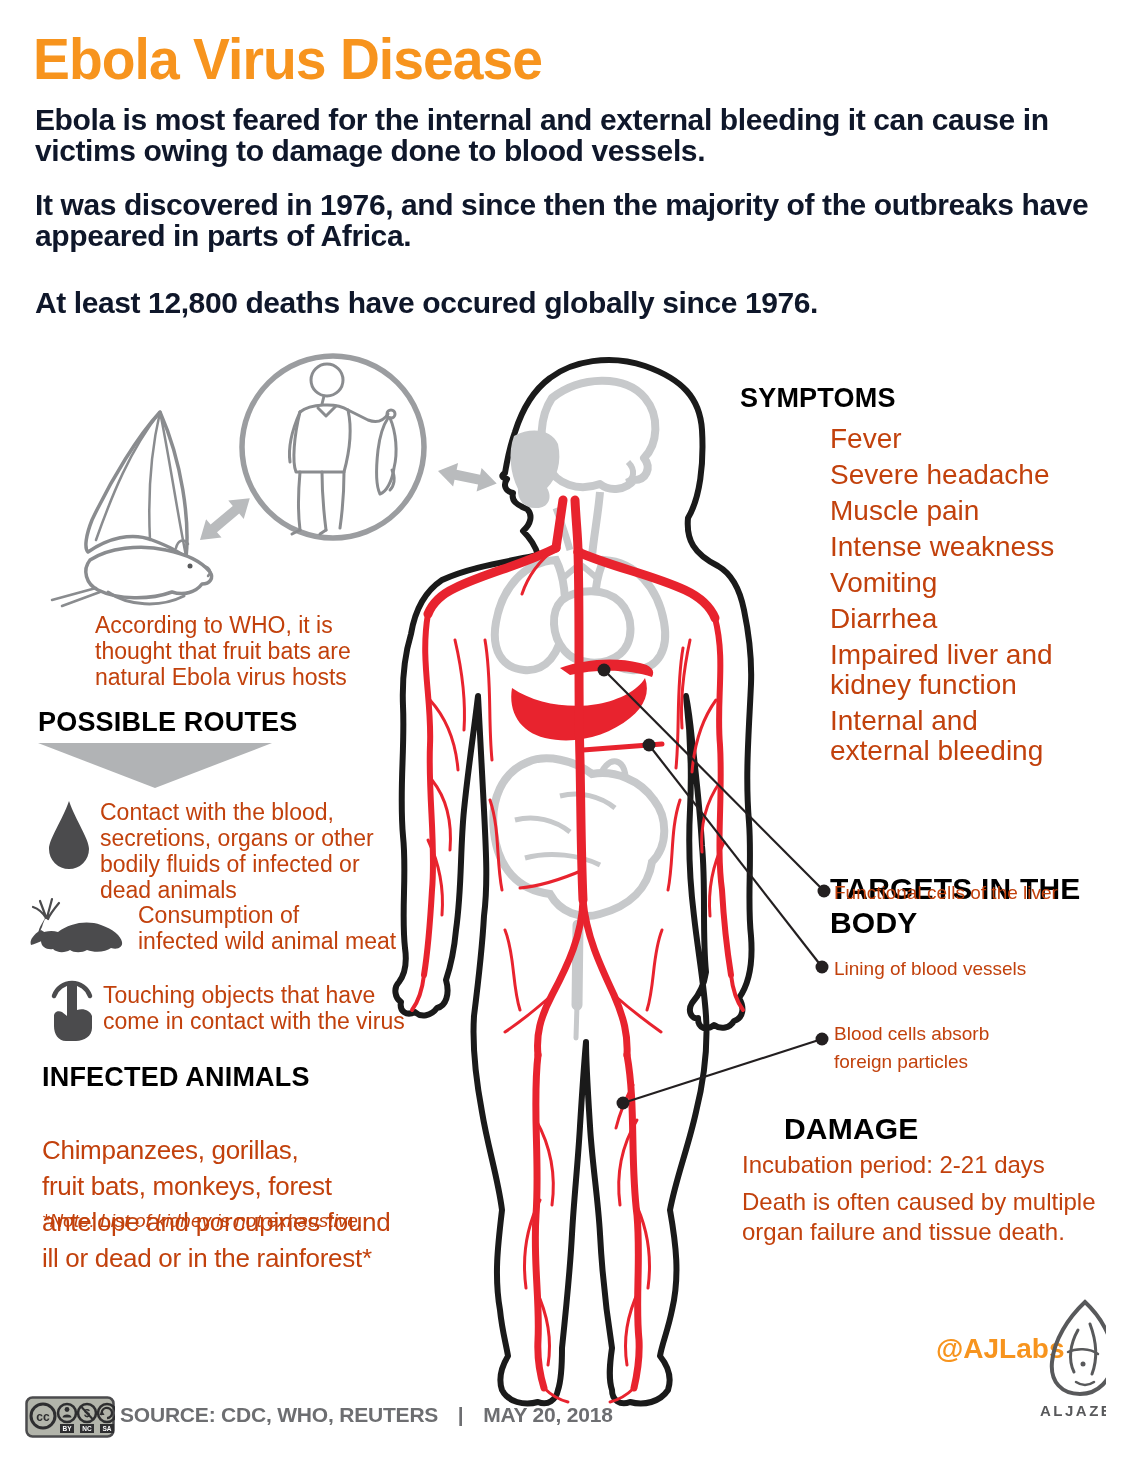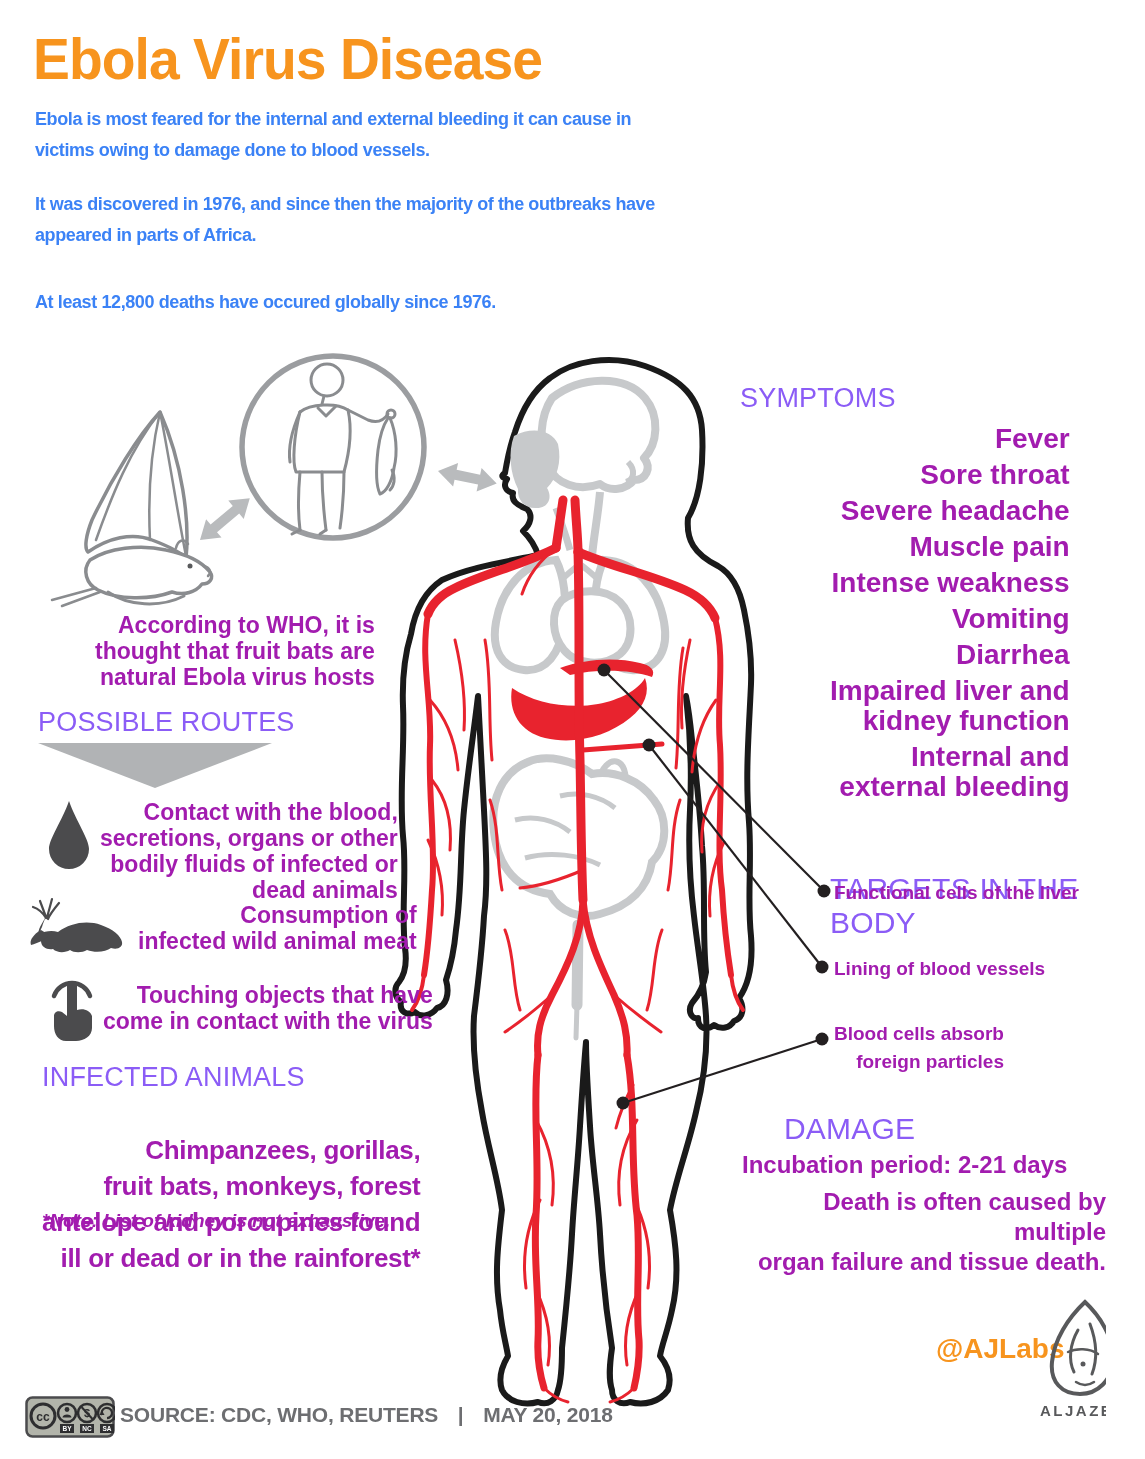--- a/index.html
+++ b/index.html
@@ -6,26 +6,26 @@
   .canvas{
     position:relative;width:1106px;height:1459px;background:#ffffff;overflow:hidden;
     font-family:"Liberation Sans","DejaVu Sans",sans-serif;
   }
   .abs{position:absolute;}
   .pre{white-space:pre-line;}
   .title{
     font-size:57px;font-weight:bold;color:#F7941E;letter-spacing:-1px;
     transform:scaleX(.97);transform-origin:0 0;
   }
-  .intro{font-size:18px;font-weight:bold;color:#3b82f6;line-height:31px;letter-spacing:-.4px;}
-  .h-orange{font-weight:normal;color:#8b5cf6;letter-spacing:.2px;}
+  .intro{font-size:30px;font-weight:bold;color:#0f172a;line-height:31px;letter-spacing:-.4px;}
+  .h-orange{font-weight:bold;color:#000000;letter-spacing:.2px;}
   .h27{font-size:27px;}
   .h26{font-size:30px;margin-top:24px;}
   .h30{font-size:30px;}
-  .gray-bold{font-weight:bold;color:#a21caf;text-align:right;}
+  .gray-bold{font-weight:normal;color:#c2410c;}
   .who-note{font-size:23px;line-height:26px;}
   .route-text{font-size:23px;line-height:26px;}
   .symptom{font-size:28px;line-height:30px;margin-bottom:6px;}
   .target{font-size:19px;line-height:28px;}
   .damage-text{font-size:24px;line-height:30px;}
   .infected{font-size:26px;line-height:36px;letter-spacing:-.3px;margin-top:35px;}
   .note{font-size:19px;font-style:italic;}
   .source-line{font-size:21px;font-weight:bold;color:#6D6E71;letter-spacing:-.2px;}
   .ajlabs{font-size:28px;font-weight:bold;color:#F7941E;}
   .brand{font-size:15px;font-weight:bold;color:#58595B;letter-spacing:2.5px;}
@@ -308,21 +308,20 @@
   <div class="abs h-orange h27" style="left:42px;top:1062px">INFECTED ANIMALS</div>
   <div class="abs gray-bold infected pre" style="left:42px;top:1097px">Chimpanzees, gorillas,
 fruit bats, monkeys, forest
 antelope and porcupines found
 ill or dead or in the rainforest*</div>
   <div class="abs gray-bold note" style="left:42px;top:1210px">*Note: List of kidney is not exhaustive.</div>
 
   <div class="abs h-orange h27" style="left:740px;top:383px">SYMPTOMS</div>
   <div class="abs" style="left:830px;top:424px">
     <div class="gray-bold symptom pre">Fever</div>
-    <div class="gray-bold symptom pre">Sore throat</div>
     <div class="gray-bold symptom pre">Severe headache</div>
     <div class="gray-bold symptom pre">Muscle pain</div>
     <div class="gray-bold symptom pre">Intense weakness</div>
     <div class="gray-bold symptom pre">Vomiting</div>
     <div class="gray-bold symptom pre">Diarrhea</div>
     <div class="gray-bold symptom pre">Impaired liver and
 kidney function</div>
     <div class="gray-bold symptom pre">Internal and
 external bleeding</div>
   </div>

